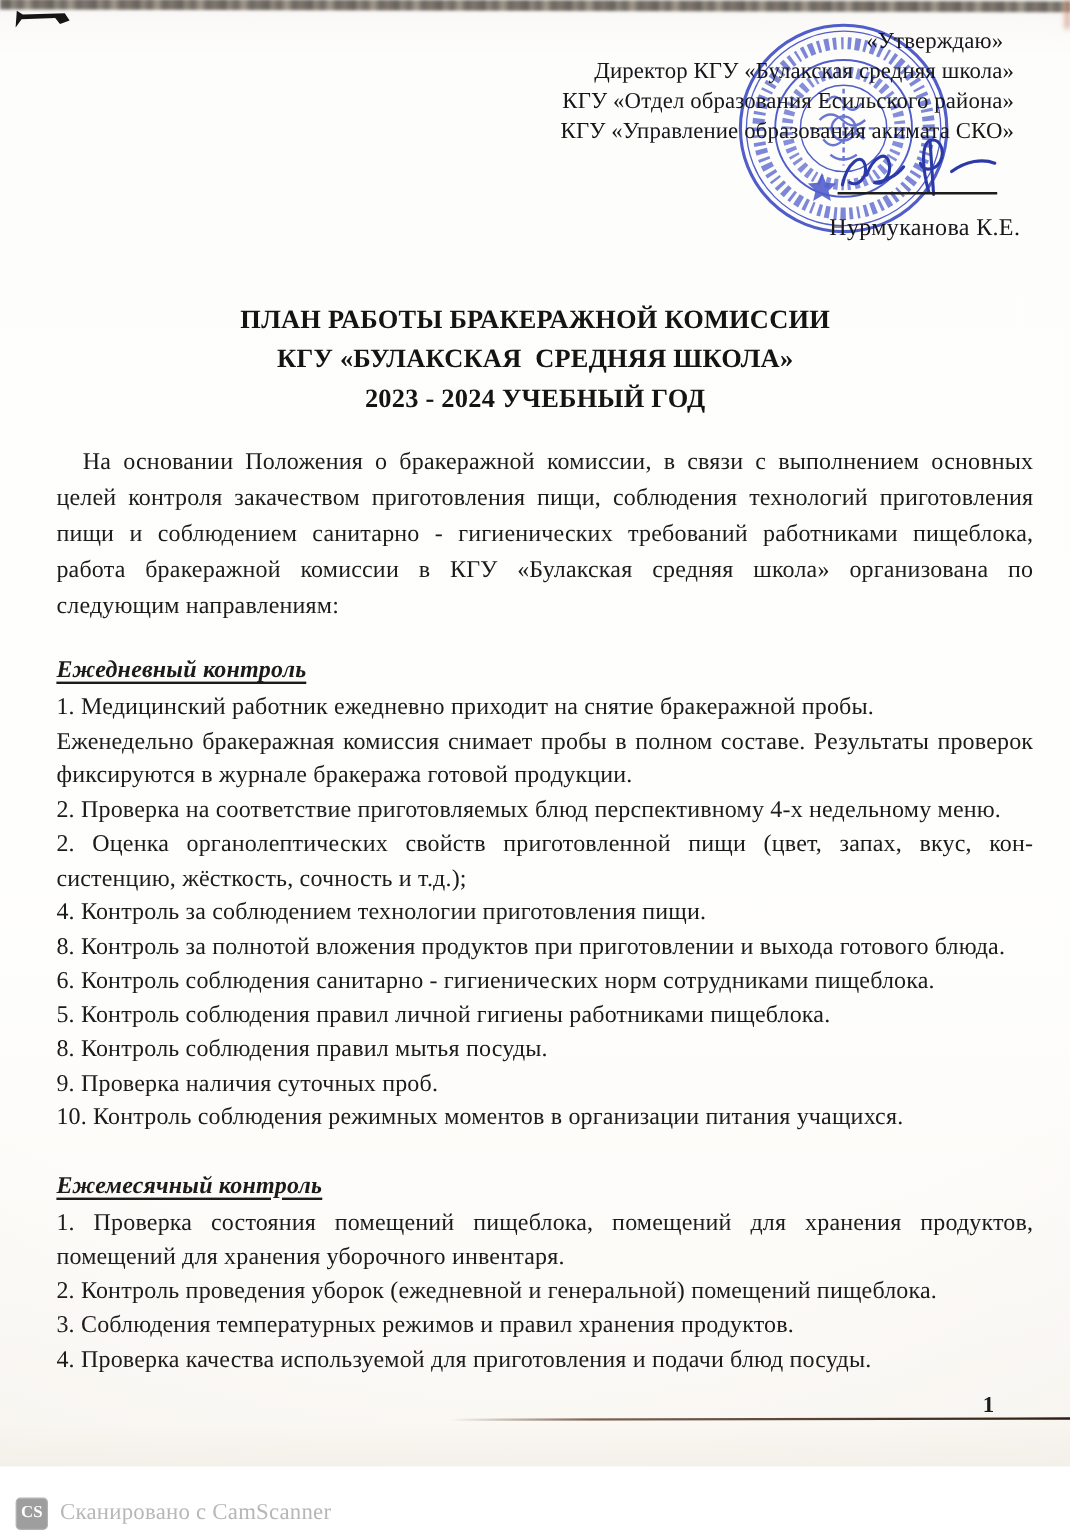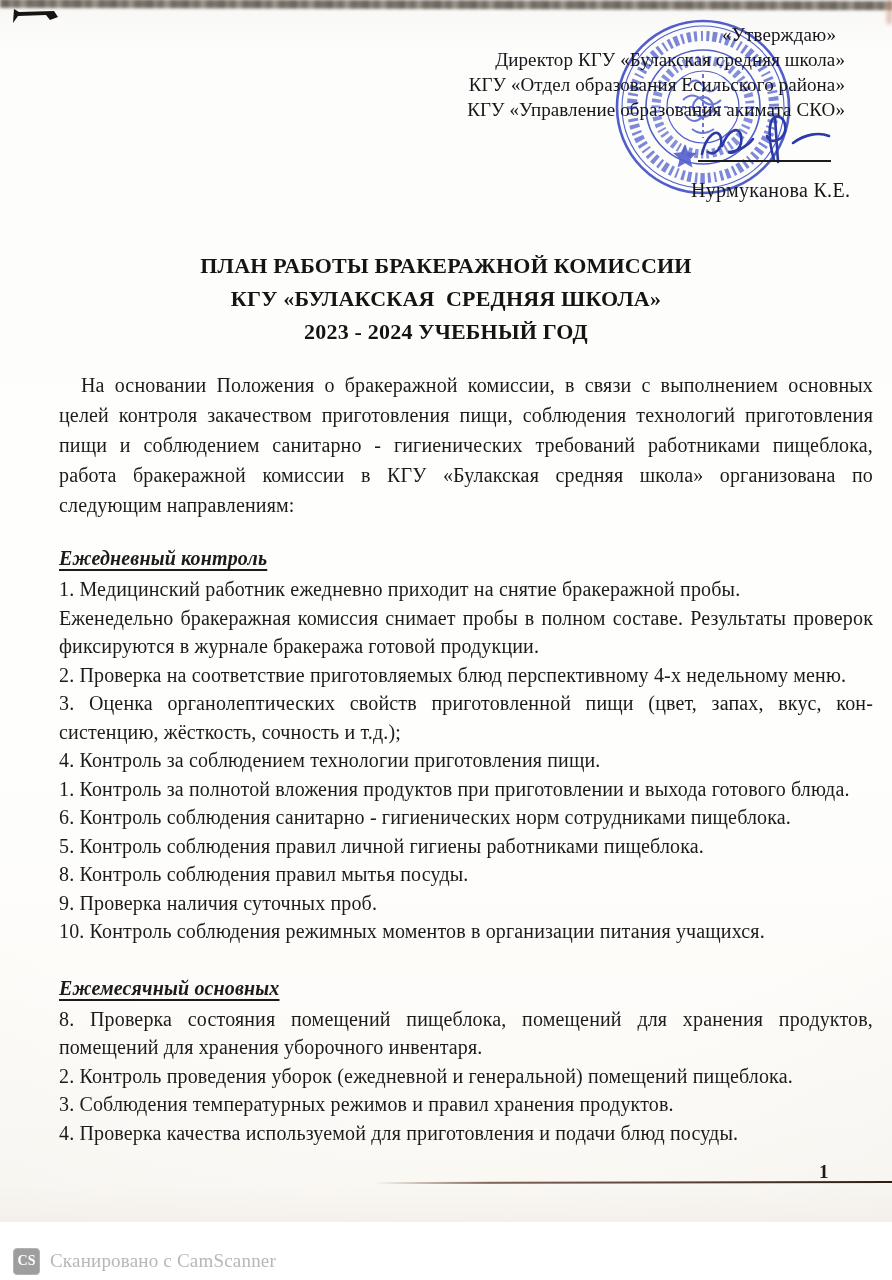--- a/index.html
+++ b/index.html
@@ -43,21 +43,21 @@
   .signatory{position:absolute;left:691px;top:179px;z-index:4;font-size:20px;color:#17171c;letter-spacing:.3px;}
   
   .title{
     position:absolute;top:249px;left:0;width:100%;z-index:3;
     text-align:center;font-weight:bold;font-size:22px;line-height:33px;color:#141414;letter-spacing:.2px;
   }
   .title div{white-space:pre;}
   
   .body-text{
     position:absolute;top:370px;left:47px;width:814px;z-index:3;
-    font-size:20px;color:#1b1b1b;text-align:justify;letter-spacing:.15px;margin-left:12px;
+    font-size:20px;color:#1b1b1b;text-align:justify;letter-spacing:.15px;
   }
   .intro{margin:0 0 24px 0;text-indent:22px;line-height:30px;}
   .section{margin:0;}
   .section + .section{margin-top:28px;}
   .section-heading{
     display:inline-block;margin:0 0 2px 0;font-size:20px;font-weight:bold;line-height:29px;
     text-decoration:underline;text-decoration-thickness:2px;text-underline-offset:4px;font-style:italic;
   }
   .section p{margin:0;line-height:28.5px;}
   
@@ -134,33 +134,33 @@
   </div>
 
   <div class="body-text">
     <p class="intro">На основании  Положения о бракеражной комиссии, в связи с выполнением основных целей контроля закачеством приготовления пищи, соблюдения технологий приготовления пищи и соблюдением санитарно - гигиенических требований работниками пищеблока, работа бракеражной комиссии в КГУ «Булакская средняя школа» организована по следующим направлениям:</p>
 
     <div class="section">
       <span class="section-heading">Ежедневный контроль</span>
       <p>1. Медицинский работник ежедневно приходит на снятие бракеражной пробы.</p>
       <p>Еженедельно бракеражная комиссия снимает пробы в полном составе. Результаты проверок фиксируются в журнале бракеража готовой продукции.</p>
       <p>2. Проверка на соответствие приготовляемых блюд перспективному 4-х недельному меню.</p>
-      <p>3. Оценка органолептических свойств приготовленной пищи (цвет, запах, вкус, кон-систенцию, жёсткость, сочность и т.д.);</p>
+      <p>2. Оценка органолептических свойств приготовленной пищи (цвет, запах, вкус, кон-систенцию, жёсткость, сочность и т.д.);</p>
       <p>4. Контроль за соблюдением технологии приготовления пищи.</p>
-      <p>1. Контроль за полнотой вложения продуктов при приготовлении и выхода готового блюда.</p>
+      <p>8. Контроль за полнотой вложения продуктов при приготовлении и выхода готового блюда.</p>
       <p>6. Контроль соблюдения санитарно - гигиенических норм сотрудниками пищеблока.</p>
       <p>5. Контроль соблюдения правил личной гигиены работниками пищеблока.</p>
       <p>8. Контроль соблюдения правил мытья посуды.</p>
       <p>9. Проверка наличия суточных проб.</p>
       <p>10. Контроль соблюдения режимных моментов в организации питания учащихся.</p>
     </div>
 
     <div class="section">
-      <span class="section-heading">Ежемесячный основных</span>
-      <p>8. Проверка состояния помещений пищеблока, помещений для хранения продуктов, помещений для хранения уборочного инвентаря.</p>
+      <span class="section-heading">Ежемесячный контроль</span>
+      <p>1. Проверка состояния помещений пищеблока, помещений для хранения продуктов, помещений для хранения уборочного инвентаря.</p>
       <p>2. Контроль проведения уборок (ежедневной и генеральной) помещений пищеблока.</p>
       <p>3. Соблюдения температурных режимов и правил хранения продуктов.</p>
       <p>4. Проверка качества используемой для приготовления и подачи блюд посуды.</p>
     </div>
   </div>
 
   <div class="page-number">1</div>
 
   <div class="scan-edge"></div>
 </div>

